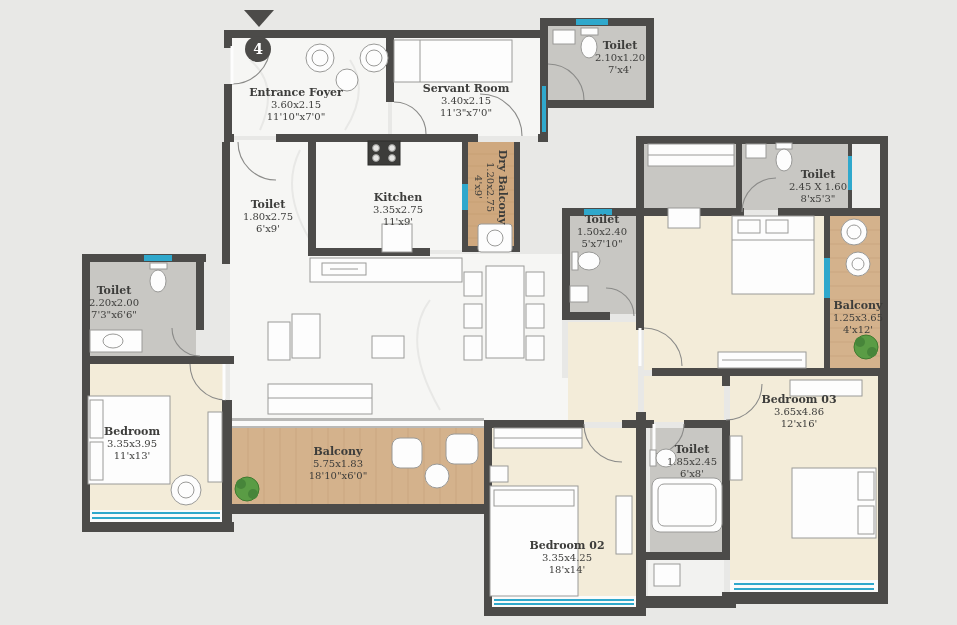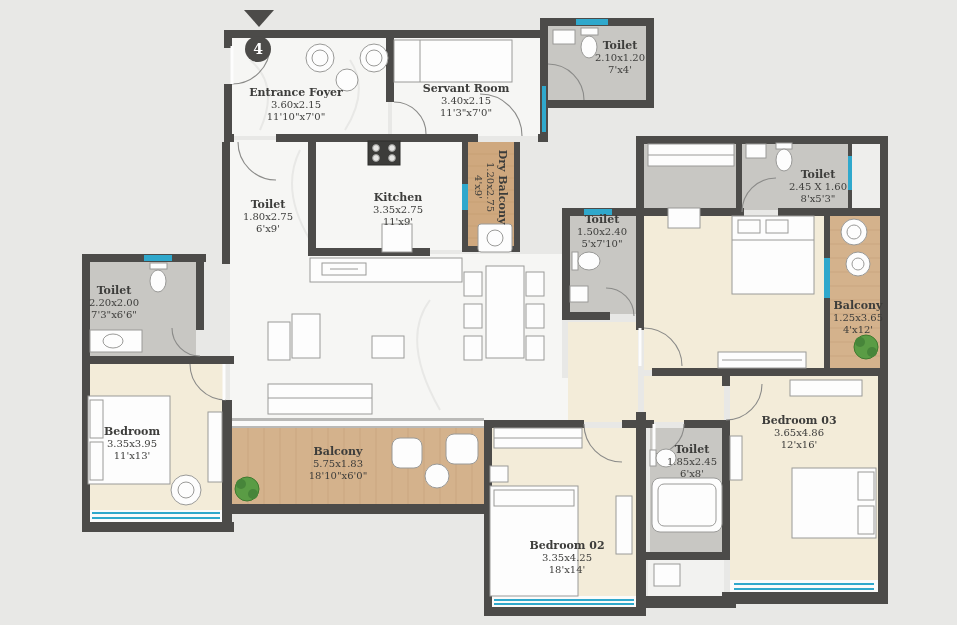--- a/index.html
+++ b/index.html
@@ -345,19 +345,19 @@
 <div class="room-label" style="left:567px;top:540px">
   <div class="rn">Bedroom 02</div>
   <div class="rd">3.35x4.25</div>
   <div class="rd">18'x14'</div>
 </div>
 <div class="room-label" style="left:692px;top:444px">
   <div class="rn">Toilet</div>
   <div class="rd">1.85x2.45</div>
   <div class="rd">6'x8'</div>
 </div>
-<div class="room-label" style="left:799px;top:415px">
+<div class="room-label" style="left:799px;top:394px">
   <div class="rn">Bedroom 03</div>
   <div class="rd">3.65x4.86</div>
   <div class="rd">12'x16'</div>
 </div>
 
 </div>
 
 </body></html>

